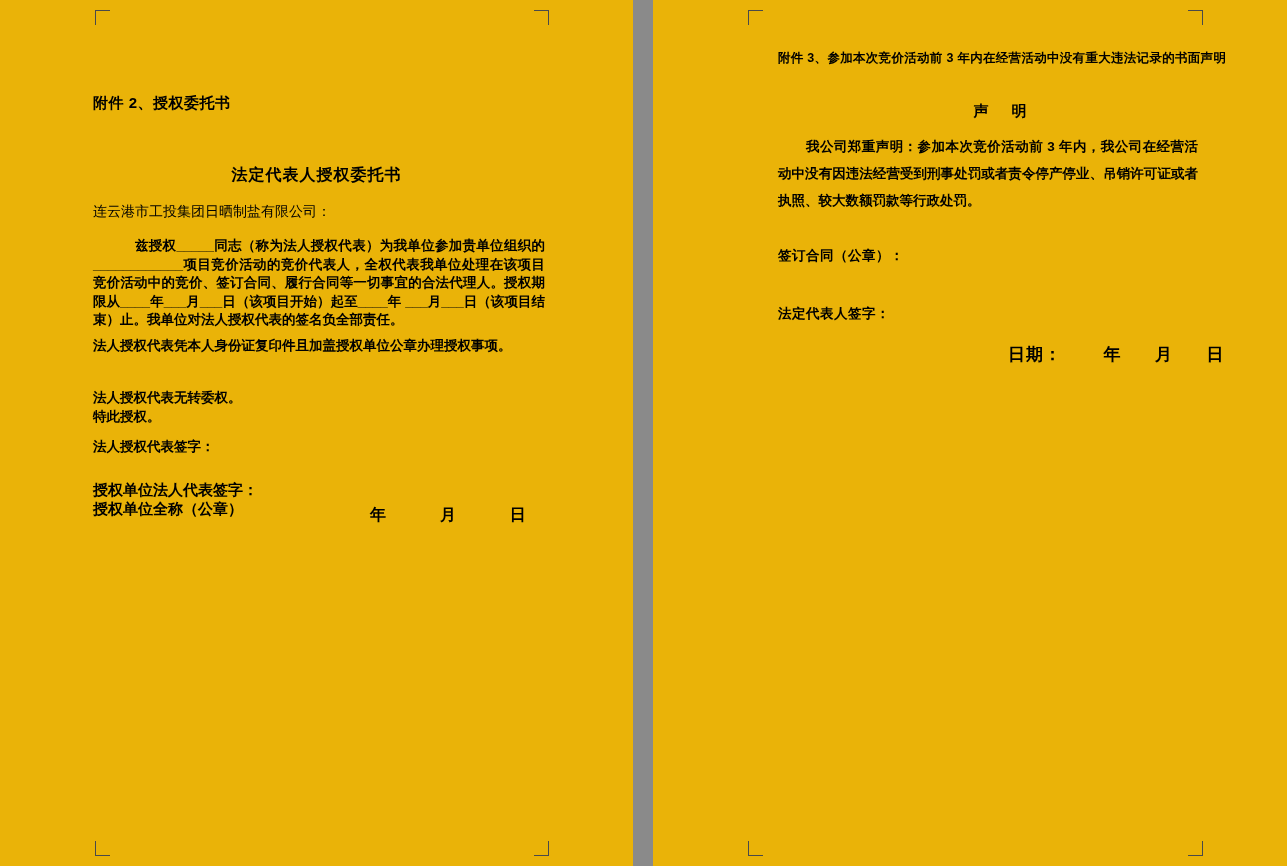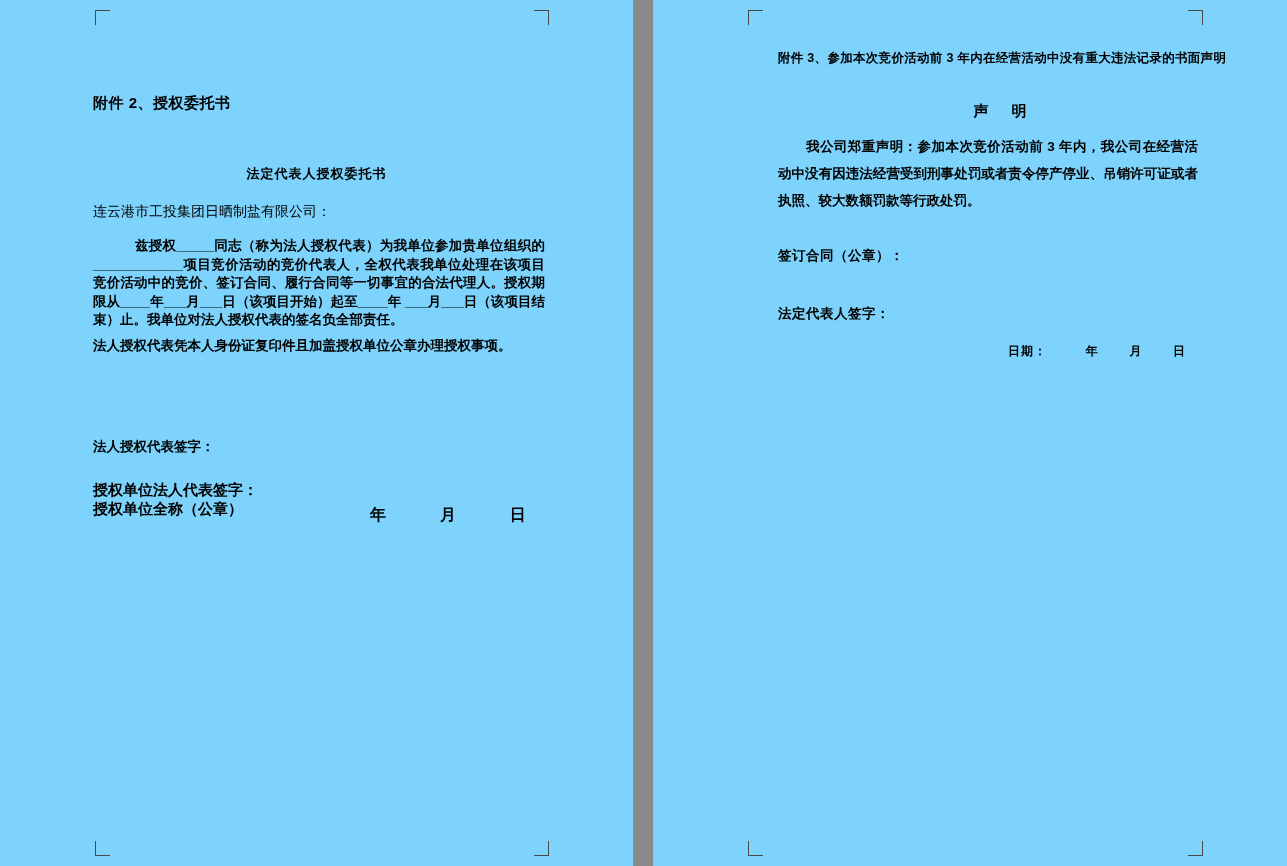--- a/index.html
+++ b/index.html
@@ -14,21 +14,21 @@
     overflow: hidden;
   }
   .workspace {
     display: flex;
     width: 1287px;
     height: 866px;
     background: #8a8a8a;
   }
   .page {
     position: relative;
-    background: #7dd3fc;
+    background: #eab308;
     height: 866px;
     overflow: hidden;
   }
   .page-left {
     width: 633px;
   }
   .gutter {
     width: 20px;
     background: #8a8a8a;
     height: 866px;
@@ -61,21 +61,21 @@
     font-size: 15px;
     font-weight: bold;
     letter-spacing: 0.5px;
   }
   .l-title {
     position: absolute;
     left: 0;
     top: 165px;
     width: 633px;
     text-align: center;
-    font-size: 13px;
+    font-size: 16px;
     font-weight: bold;
     letter-spacing: 1px;
   }
   .l-addressee {
     position: absolute;
     left: 93px;
     top: 203px;
     font-size: 14px;
     font-weight: normal;
   }
@@ -178,21 +178,21 @@
     left: 770px;
     top: 305px;
     font-size: 13.5px;
     font-weight: bold;
     letter-spacing: 0.5px;
   }
   .r-dateline {
     position: absolute;
     left: 1000px;
     top: 343px;
-    font-size: 12px;
+    font-size: 17px;
     font-weight: bold;
     letter-spacing: 1px;
   }
   .r-dateline span { display: inline-block; }
   .sp-r1 { width: 30px; }
   .sp-r2 { width: 22px; }
   .sp-r3 { width: 22px; }
 </style>
 </head>
 <body>
@@ -204,20 +204,22 @@
     <div class="cmark tr" style="left:534px; top:10px;"></div>
     <div class="cmark bl" style="left:95px; bottom:10px;"></div>
     <div class="cmark br" style="left:534px; bottom:10px;"></div>
 
     <div class="doc-body">
       <div class="l-heading">附件 2、授权委托书</div>
       <div class="l-title">法定代表人授权委托书</div>
       <div class="l-addressee">连云港市工投集团日晒制盐有限公司：</div>
       <div class="l-para1">兹授权_____同志（称为法人授权代表）为我单位参加贵单位组织的____________项目竞价活动的竞价代表人，全权代表我单位处理在该项目竞价活动中的竞价、签订合同、履行合同等一切事宜的合法代理人。授权期限从____年___月___日（该项目开始）起至____年 ___月___日（该项目结束）止。我单位对法人授权代表的签名负全部责任。</div>
       <div class="l-para2">法人授权代表凭本人身份证复印件且加盖授权单位公章办理授权事项。</div>
+      <div class="l-para3" style="white-space: pre-line;">法人授权代表无转委权。
+特此授权。</div>
       <div class="l-para4">法人授权代表签字：</div>
       <div class="l-para5" style="white-space: pre-line;">授权单位法人代表签字：
 授权单位全称（公章）</div>
       <div class="l-dateline">
         <span>年</span>
         <span class="sp-m"></span>
         <span>月</span>
         <span class="sp-m"></span>
         <span>日</span>
       </div>

